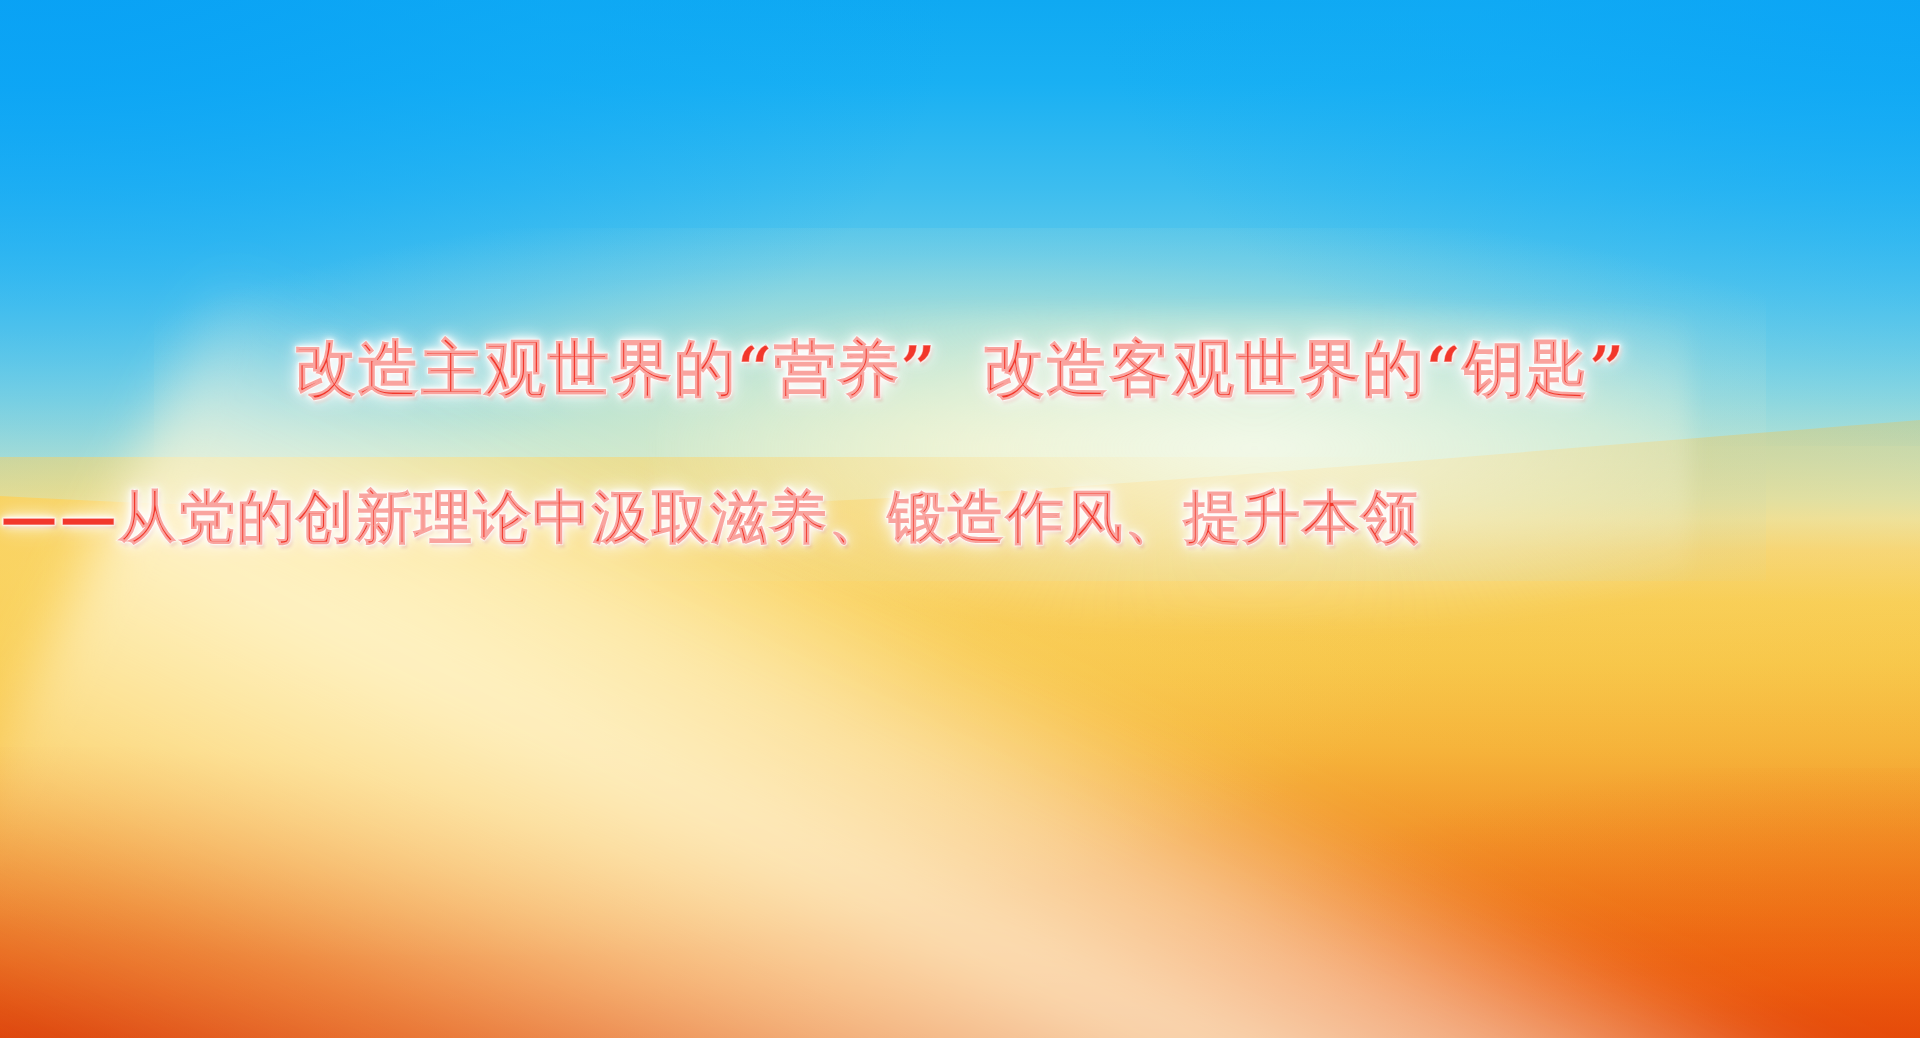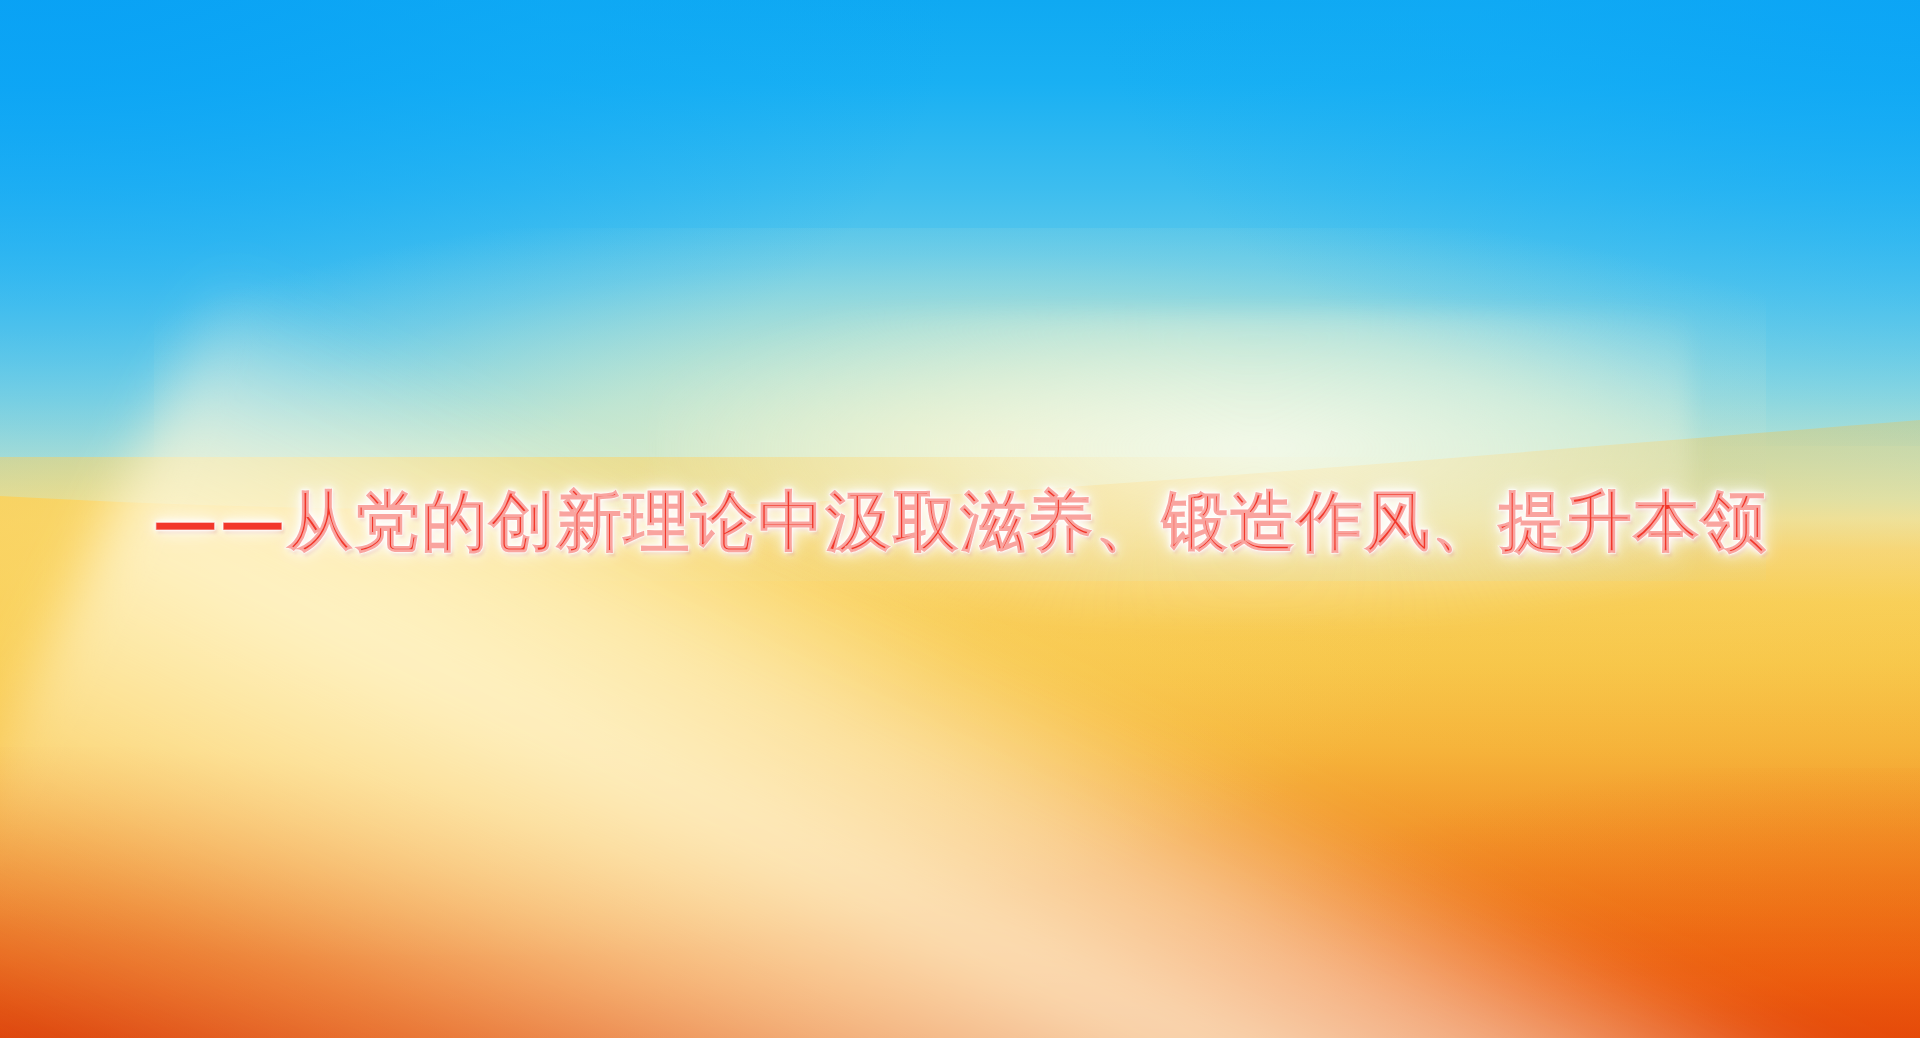--- a/index.html
+++ b/index.html
@@ -221,22 +221,22 @@
     width: 100%;
     text-align: center;
     font-size: 62px;
   }
 
   .title-sub {
     position: absolute;
     top: 488px;
     left: 0;
     width: 100%;
-    text-align: center;
-    font-size: 66px;
+    text-align: left;
+    font-size: 58px;
   }
 </style>
 </head>
 <body>
 
 <div id="poster">
 
   <div class="bg-base"></div>
   <div class="bg-topleft"></div>
   <div class="bg-topright"></div>
@@ -257,16 +257,17 @@
     </svg>
   </div>
 
   <div class="bg-warmglow"></div>
   <div class="bg-redcorner"></div>
   <div class="bg-orangecorner"></div>
   <div class="bg-ray"></div>
   <div class="bg-raycore"></div>
 
   <div class="headline">
+    <div class="title-line title-main">改造主观世界的“营养”  改造客观世界的“钥匙”</div>
     <div class="title-line title-sub">——从党的创新理论中汲取滋养、锻造作风、提升本领</div>
   </div>
 
 </div>
 
 </body></html>

